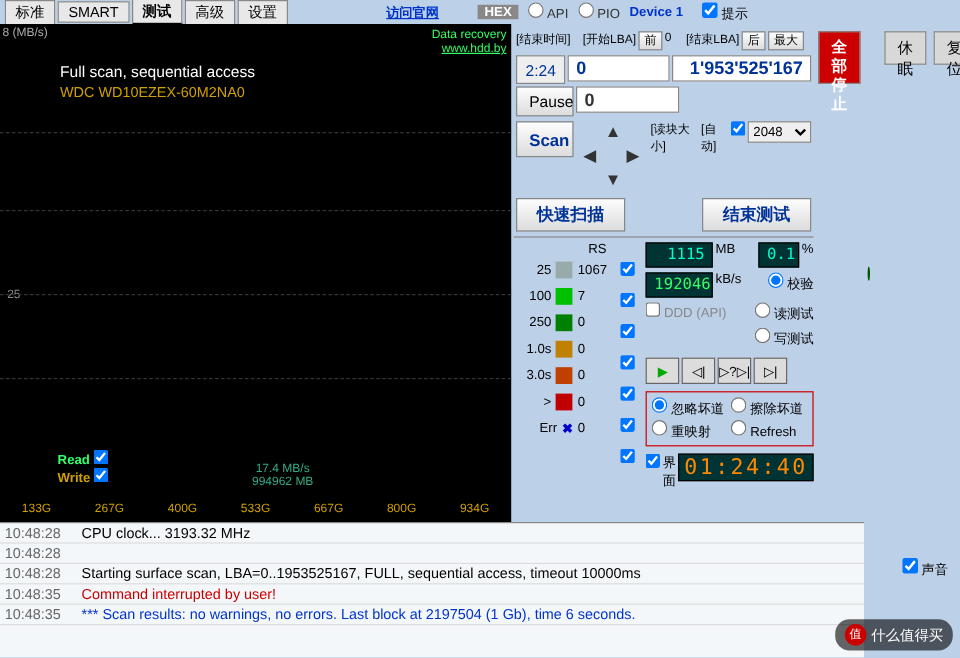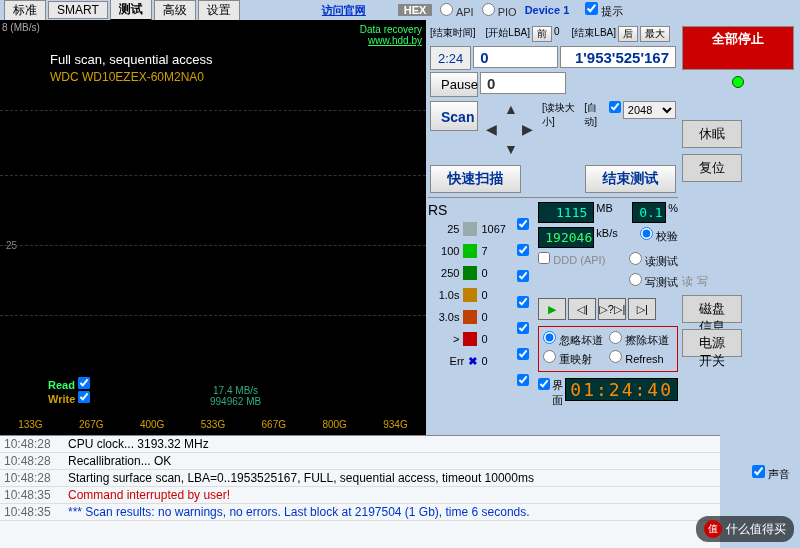--- a/index.html
+++ b/index.html
@@ -23,21 +23,21 @@
 .chart .ytick { position: absolute; left: 6px; color: #888; font-size: 10px; }
 .chart .grid { border-bottom: 1px dashed #333; position: absolute; left: 0; right: 0; }
 .chart .mid { position: absolute; bottom: 28px; left: 210px; color: #3a8; font-size: 10px; text-align: center; }
 .chart .rw { position: absolute; bottom: 30px; left: 48px; font-size: 11px; }
 .chart .rw .r { color: #3f6; font-weight: bold; }
 .chart .rw .w { color: #d0a000; font-weight: bold; }
 .chart .xaxis { position: absolute; bottom: 5px; left: 0; right: 0; display: flex; justify-content: space-around; font-size: 10px; color: #d0a000; }
 
 .ctrl { flex: 1; background: #bcd0e8; padding: 2px; display: flex; }
 .mid-col { width: 250px; }
-.right-col { width: 120px; display: flex; flex-direction: column; gap: 6px; padding: 4px; }
+.right-col { width: 120px; display: flex; flex-direction: row; gap: 6px; padding: 4px; }
 
 .lba-row { display: flex; align-items: flex-start; gap: 2px; font-size: 11px; }
 .smlab { font-size: 10px; }
 .bignum { background: #fff; border: 1px solid #888; height: 22px; font-size: 15px; font-weight: bold; padding: 2px 6px; text-align: right; }
 .bignum.blue { color: #003399; }
 .bignum.red { color: #cc0000; }
 .time { background: #eee; border: 1px solid #888; height: 24px; width: 42px; text-align: center; font-size: 13px; padding-top: 4px; color: #003399; }
 
 .btn { background: linear-gradient(#fdfdfd,#dcdcdc); border: 1px solid #888; padding: 4px 10px; font-size: 13px; cursor: pointer; text-align: center; }
 .btn.big { font-weight: bold; color: #003399; font-size: 14px; }
@@ -165,21 +165,21 @@
       </div>
       <div class="lba-row" style="margin:2px">
         <div class="btn big" style="flex:1">快速扫描</div>
         <div style="width:60px"></div>
         <div class="btn big" style="flex:1">结束测试</div>
       </div>
       <div class="sep"></div>
 
       <div style="display:flex;gap:6px">
         <div style="width:90px">
-          <div style="font-size:14px;padding-right:6px">RS</div>
+          <div style="text-align:right;font-size:11px;padding-right:6px">RS</div>
           <div id="speed-rows">
               <div class="speed-row">
                 <span class="num-lab">25</span>
                 <span class="swatch" style="background:#9aa"></span>
                 <span style="width:30px;text-align:left">1067</span>
               </div>
               <div class="speed-row">
                 <span class="num-lab">100</span>
                 <span class="swatch" style="background:#00c000"></span>
                 <span style="width:30px;text-align:left">7</span>
@@ -278,21 +278,20 @@
 </div>
 
 <div class="log">
   <div id="log-rows">
       <div class="log-row">
         <span class="ts">10:48:28</span>
         <span class="msg ">CPU clock... 3193.32 MHz</span>
       </div>
       <div class="log-row">
         <span class="ts">10:48:28</span>
-        <span class="msg ">Recallibration... OK</span>
       </div>
       <div class="log-row">
         <span class="ts">10:48:28</span>
         <span class="msg ">Starting surface scan, LBA=0..1953525167, FULL, sequential access, timeout 10000ms</span>
       </div>
       <div class="log-row">
         <span class="ts">10:48:35</span>
         <span class="msg red">Command interrupted by user!</span>
       </div>
       <div class="log-row">

